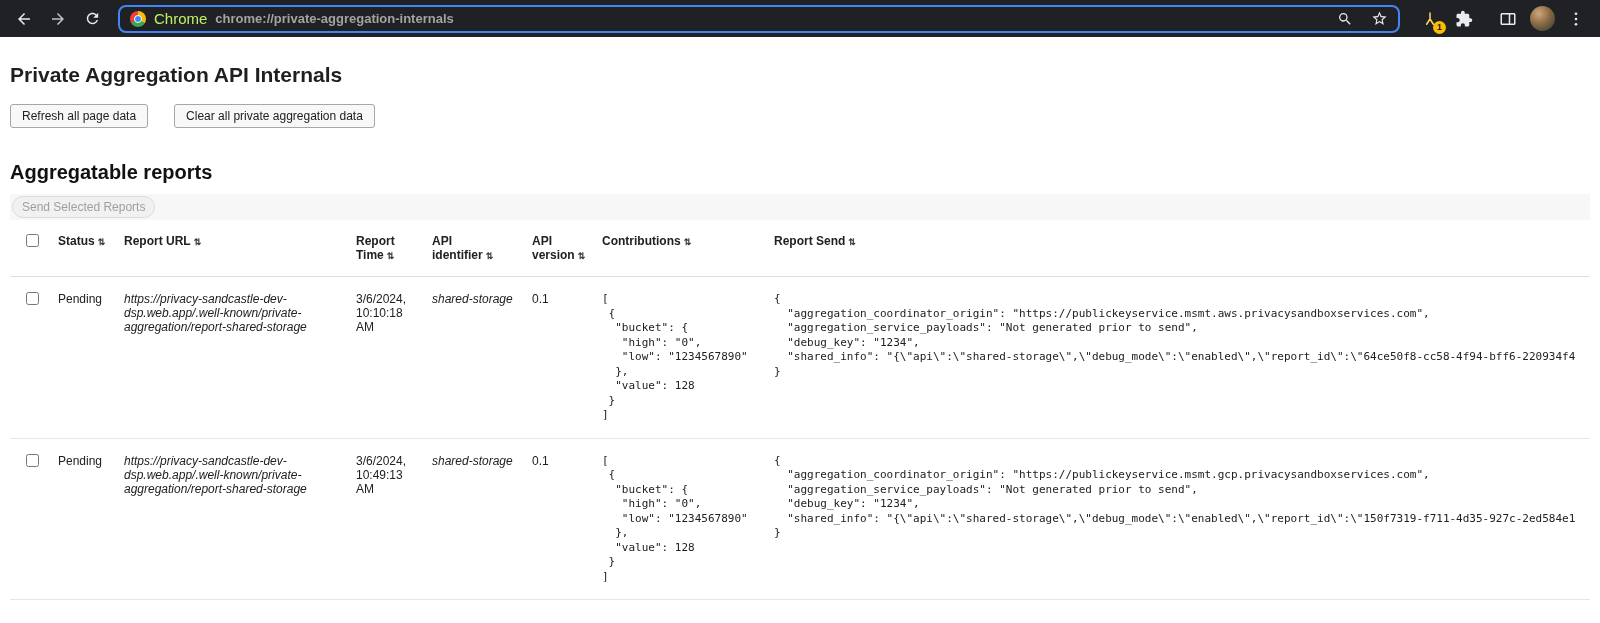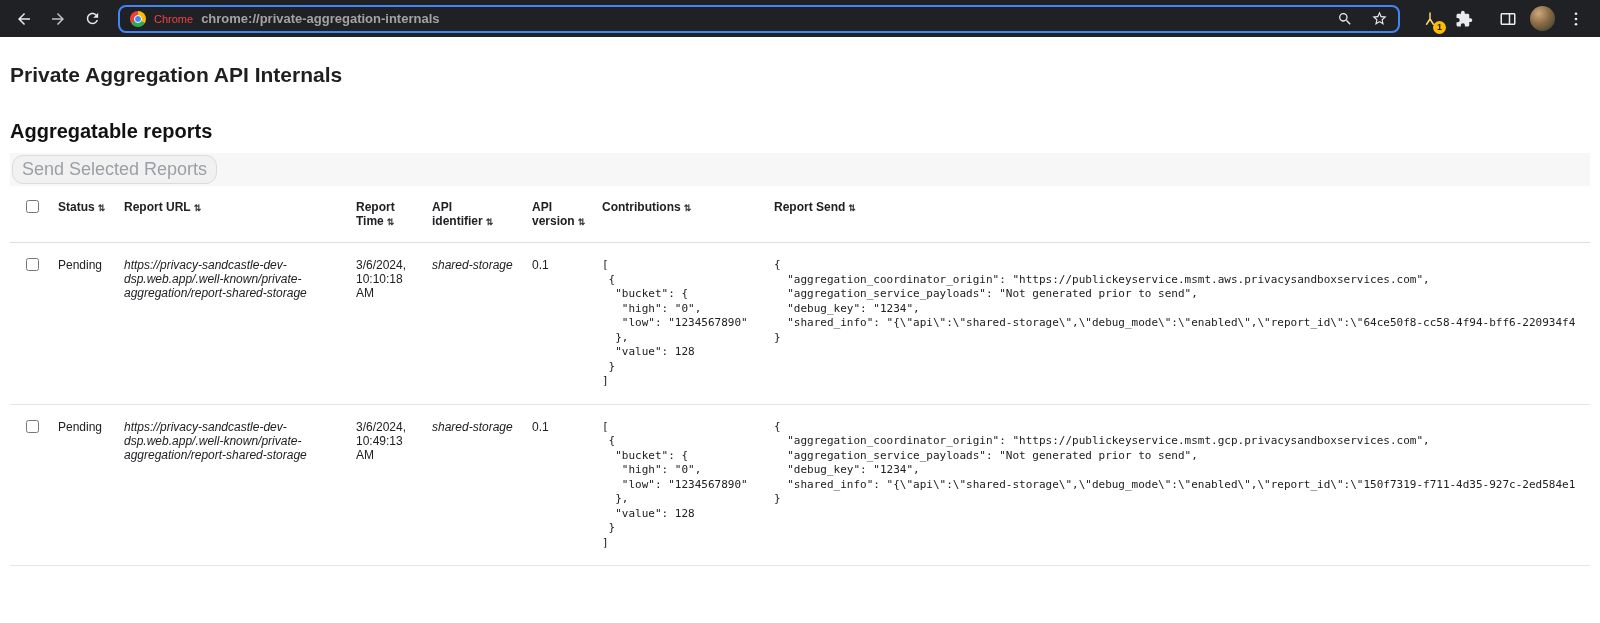--- a/index.html
+++ b/index.html
@@ -47,21 +47,21 @@
   .omnibox .tb-btn { width: 26px; height: 26px; }
   .chrome-logo {
     width: 16px; height: 16px; border-radius: 50%;
     background: conic-gradient(from -120deg, #ea4335 0 120deg, #fbbc05 120deg 240deg, #34a853 240deg 360deg);
     position: relative; flex: 0 0 auto;
   }
   .chrome-logo::after {
     content: ""; position: absolute; inset: 4px; border-radius: 50%;
     background: #4285f4; border: 1.5px solid #fff;
   }
-  .site-label { color: #ef4444; font-size: 11px; flex: 0 0 auto; }
+  .site-label { color: #bef264; font-size: 15px; flex: 0 0 auto; }
   .url { color: #a3a3a3; font-size: 13px; white-space: nowrap; overflow: hidden; font-weight: bold; }
   .ob-spacer { flex: 1; }
   .badge {
     position: absolute; bottom: 1px; right: 0;
     min-width: 13px; height: 13px; border-radius: 7px;
     background: #fbbc04; color: #202124;
     font-size: 9px; font-weight: bold;
     display: flex; align-items: center; justify-content: center;
     padding: 0 2px;
   }
@@ -77,21 +77,21 @@
   h1 { font-size: 21px; font-weight: bold; margin: 26px 0 0; color: #1f1f1f; }
   .btn-row { margin-top: 17px; display: flex; gap: 26px; }
   .btn {
     font-family: inherit; font-size: 12px; color: #202124;
     background: #f8f8f8; border: 1px solid #a6a6a6; border-radius: 3px;
     padding: 4px 11px; cursor: pointer;
   }
   h2 { font-size: 20px; font-weight: bold; margin-top: 33px; color: #111; }
   .send-bar { margin-top: 10px; background: #f7f7f7; padding: 2px; }
   .send-btn {
-    font-family: inherit; font-size: 18px; color: #9aa0a6;
+    font-family: inherit; font-size: 12px; color: #9aa0a6;
     background: #f1f1f1; border: 1px solid #dcdcdc; border-radius: 11px;
     padding: 3px 9px;
   }
 
   
   table { border-collapse: collapse; width: 100%; table-layout: fixed; }
   thead th {
     text-align: left; font-size: 12px; font-weight: bold;
     padding: 14px 16px 14px 0;
     border-bottom: 1px solid #dedede;
@@ -195,20 +195,24 @@
           <circle cx="12" cy="12" r="1.8"></circle>
           <circle cx="12" cy="19" r="1.8"></circle>
         </svg>
       </span>
   </button>
 </div>
 
 <div class="page">
   <h1>Private Aggregation API Internals</h1>
 
+  <div class="btn-row">
+    <button class="btn">Refresh all page data</button>
+    <button class="btn">Clear all private aggregation data</button>
+  </div>
 
   <h2>Aggregatable reports</h2>
 
   <div class="send-bar">
     <button class="send-btn" disabled="">Send Selected Reports</button>
   </div>
 
   <table>
     <colgroup>
       <col style="width:48px">

